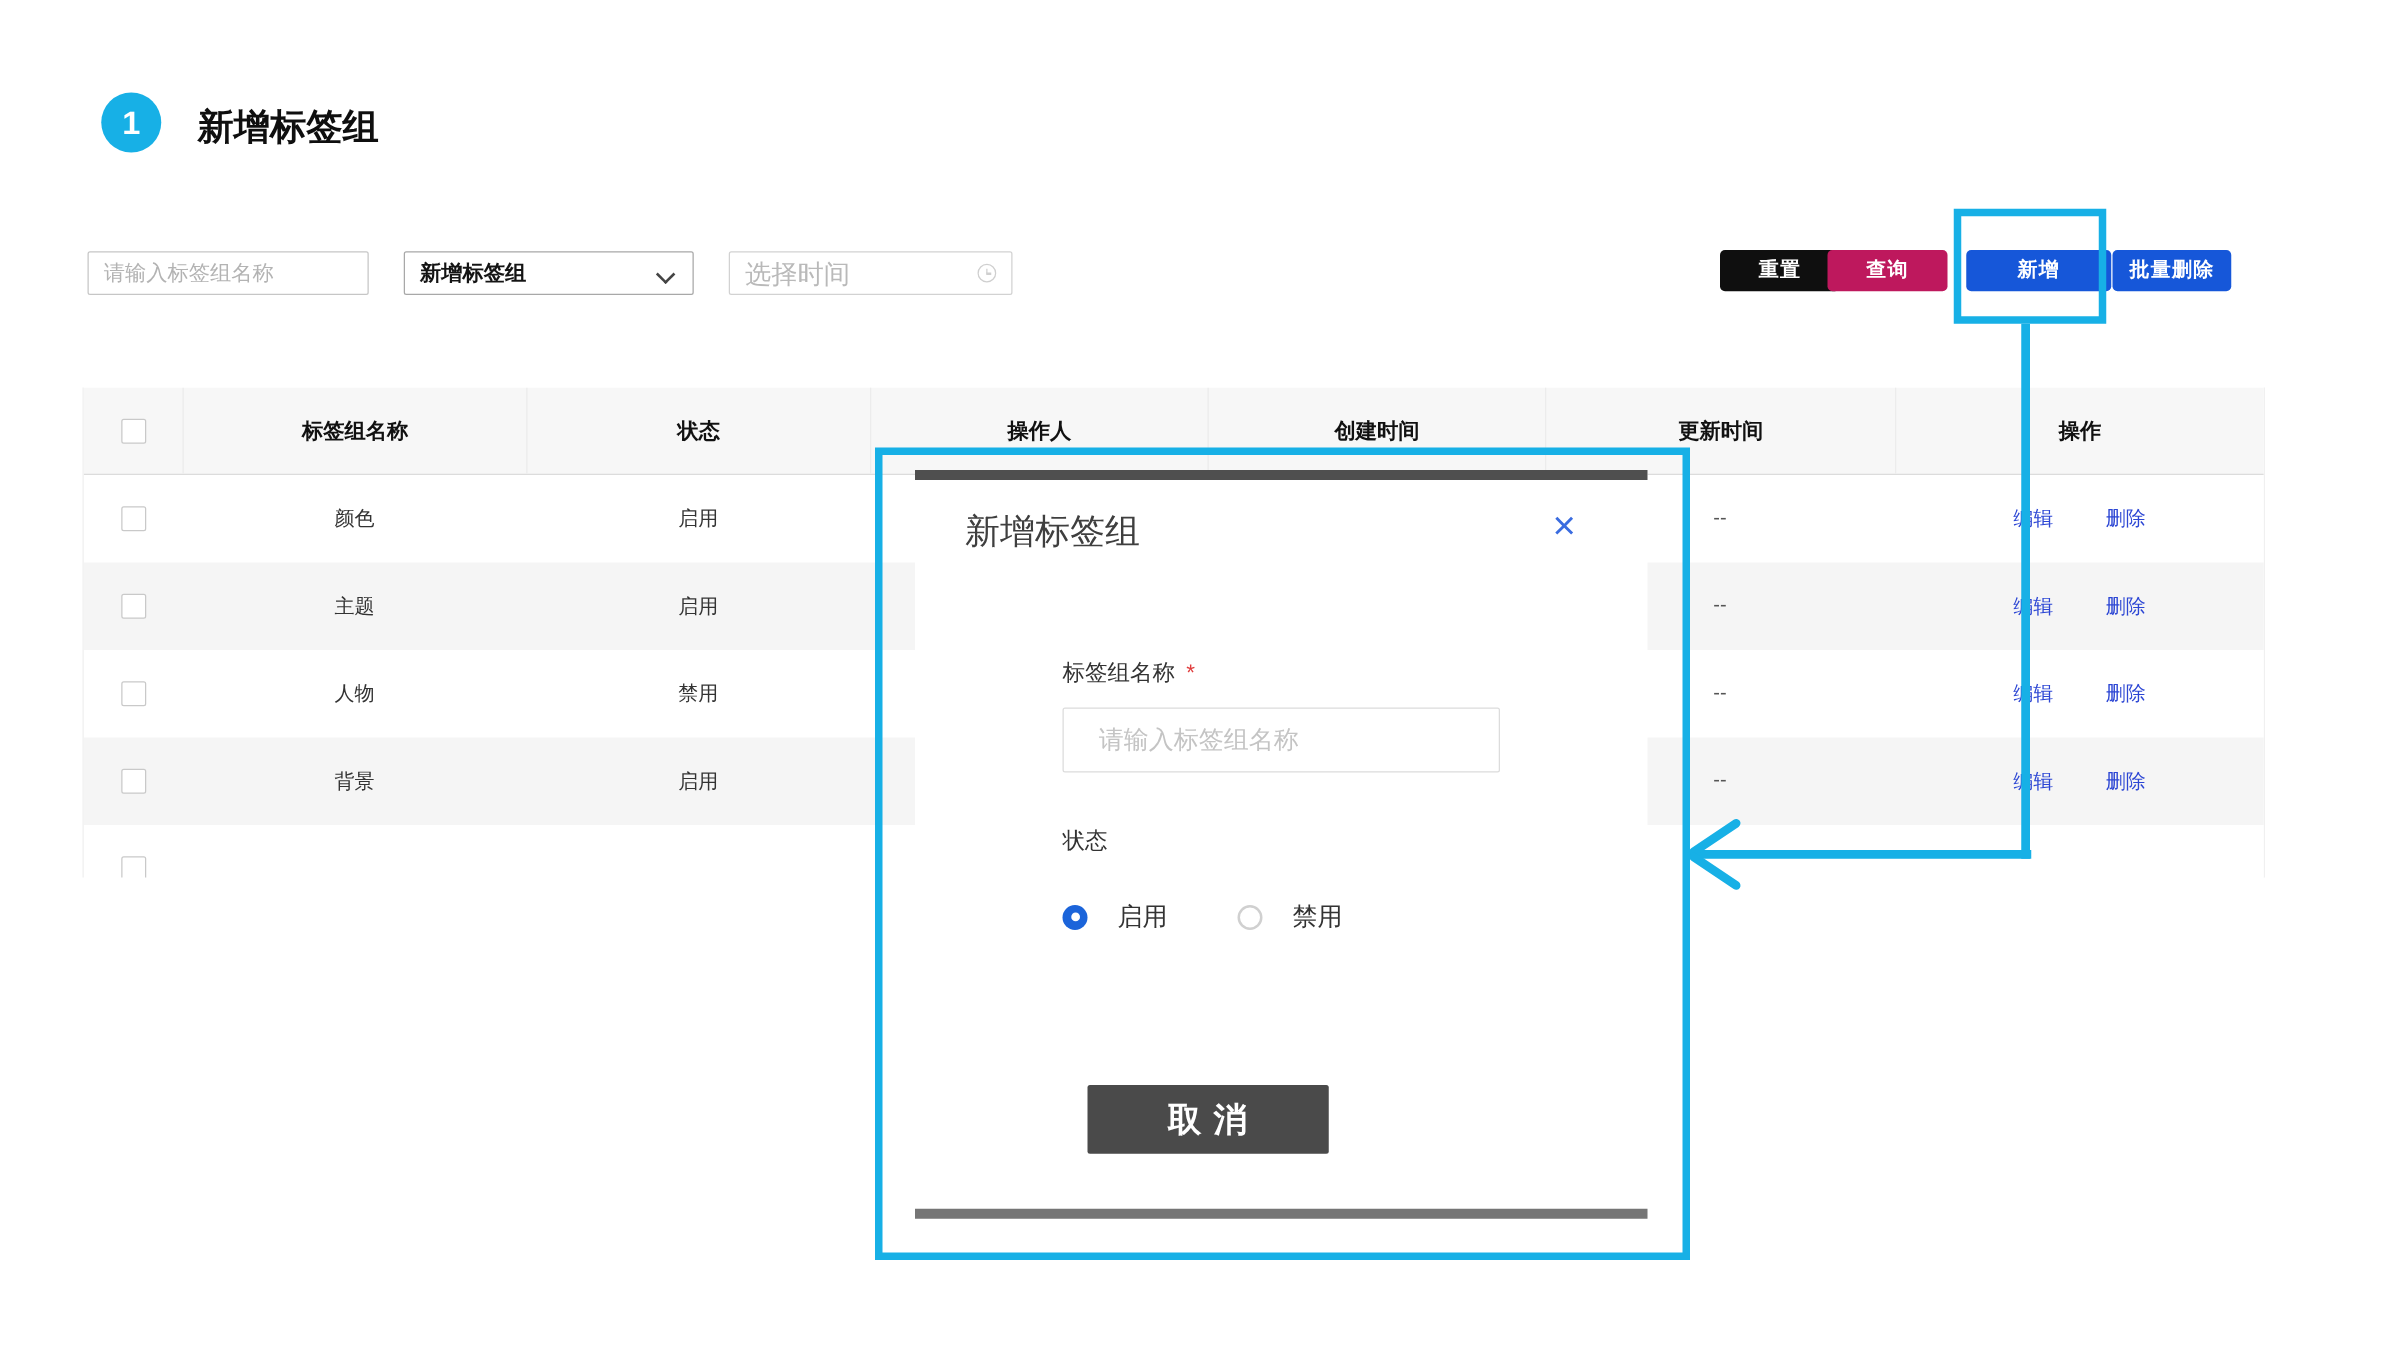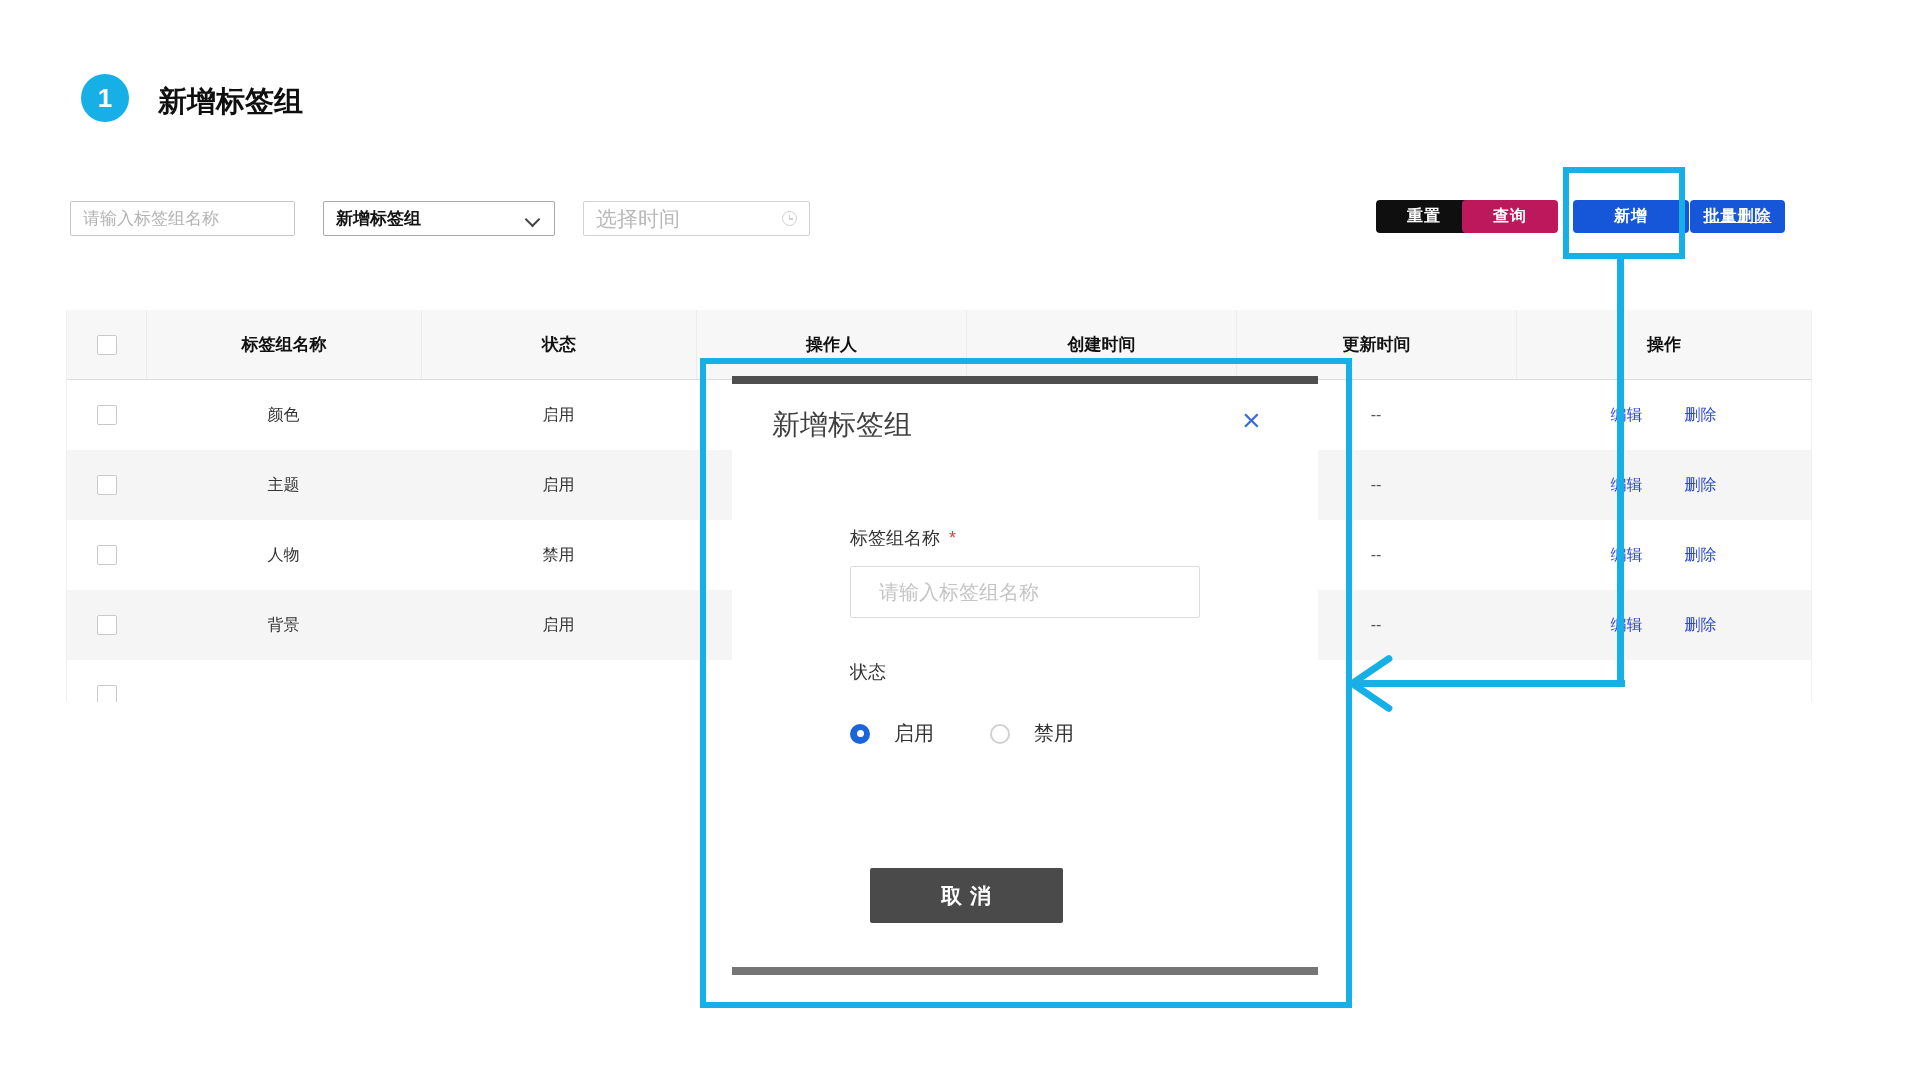--- a/index.html
+++ b/index.html
@@ -30,21 +30,21 @@
   .clock:before{content:"";position:absolute;left:5.5px;top:2.5px;width:1.5px;height:4.5px;background:#cfcfcf;}
   .clock:after{content:"";position:absolute;left:5.5px;top:6px;width:4px;height:1.5px;background:#cfcfcf;}
 
   
   .btn{position:absolute;top:200px;height:33px;border:none;border-radius:4px;color:#fff;
        font-size:16px;font-weight:700;font-family:inherit;cursor:pointer;padding:0;
        display:flex;align-items:center;justify-content:center;letter-spacing:1px;}
   .btn-reset{left:1352px;width:96px;background:#0f0f0f;margin-left:24px;}
   .btn-query{left:1462px;width:96px;background:#be185d;}
   .btn-add{left:1573px;width:116px;background:#1657d9;}
-  .btn-batch{left:1690px;width:95px;background:#1657d9;text-decoration:underline;}
+  .btn-batch{left:1690px;width:95px;background:#1657d9;}
 
   
   .table{position:absolute;left:66px;top:310px;width:1746px;height:392px;overflow:hidden;z-index:1;
          border-left:1px solid #f0f0f0;border-right:1px solid #f0f0f0;box-sizing:border-box;}
   .tr{position:absolute;left:0;width:1744px;height:70px;display:flex;align-items:center;}
   .thead{top:0;background:#f7f7f7;border-bottom:1px solid #dcdcdc;box-sizing:border-box;}
   .thead .td{font-weight:700;color:#111;font-size:17px;}
   .thead .td + .td{border-left:1px solid #ececec;}
   .td{height:100%;display:flex;align-items:center;justify-content:center;font-size:16px;color:#333;
       box-sizing:border-box;}
@@ -74,21 +74,21 @@
   .m-input::placeholder{color:#c4c4c4;}
   .radio-row{position:absolute;left:118px;top:344px;display:flex;align-items:center;}
   .radio{width:20px;height:20px;border-radius:50%;box-sizing:border-box;cursor:pointer;position:relative;}
   .radio.on{background:#1b64da;}
   .radio.on:after{content:"";position:absolute;left:6.5px;top:6.5px;width:7px;height:7px;
                   border-radius:50%;background:#fff;}
   .radio.off{border:2px solid #d0d0d0;background:#fff;}
   .radio-label{font-size:20px;color:#333;margin-left:24px;}
   .gap56{width:56px;}
   .m-btn{position:absolute;top:492px;height:55px;border:none;border-radius:2px;color:#fff;
-         font-size:21px;font-weight:700;font-family:inherit;cursor:pointer;letter-spacing:1px;
+         font-size:27px;font-weight:700;font-family:inherit;cursor:pointer;letter-spacing:1px;
          display:flex;align-items:center;justify-content:center;}
   .m-cancel{left:138px;width:193px;background:#4a4a4a;}
   .m-confirm{left:350px;width:191px;background:#1658d9;}
 
   
   .anno{position:absolute;z-index:9;pointer-events:none;}
   .box-add{left:1563px;top:167px;width:122px;height:92px;border:6px solid #17b0e6;box-sizing:border-box;}
   .box-modal{left:700px;top:358px;width:652px;height:650px;border:6px solid #17b0e6;box-sizing:border-box;}
   .line-v{left:1617px;top:259px;width:7px;height:428px;background:#17b0e6;}
   .line-h{left:1352px;top:680px;width:273px;height:7px;background:#17b0e6;}

